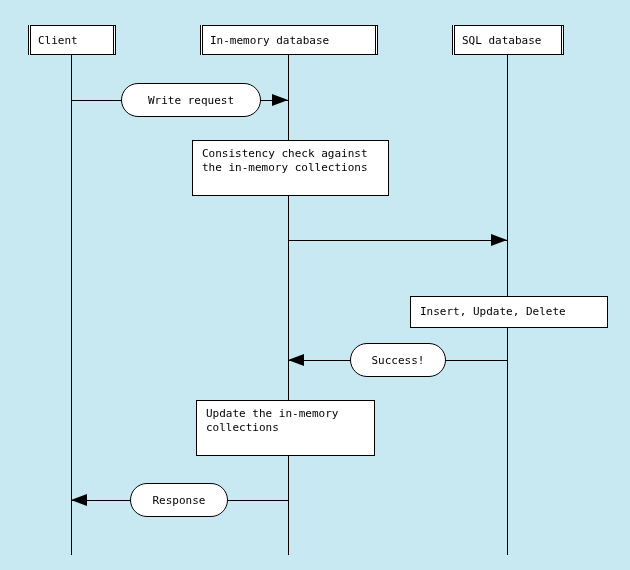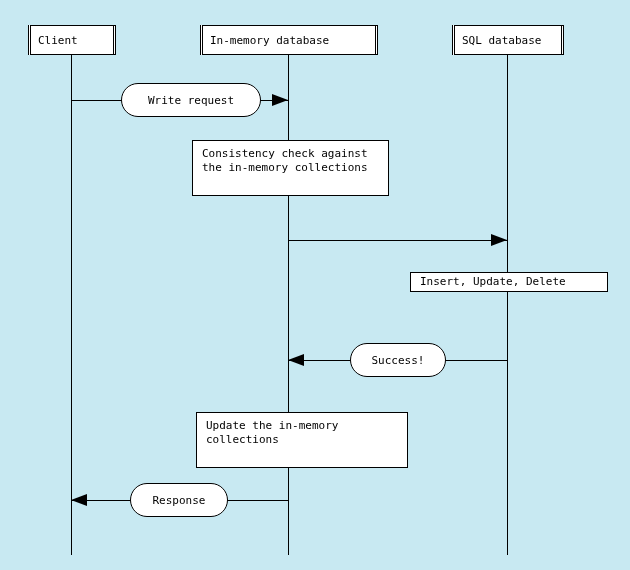--- a/index.html
+++ b/index.html
@@ -63,31 +63,31 @@
     <span>Write request</span>
   </div>
 
   <div class="note" style="left:192px;top:140px;width:197px;height:56px">
     <span>Consistency check against the in-memory collections</span>
   </div>
 
   <div class="msg-line" style="left:288px;top:240px;width:219px"></div>
   <div class="arrow-right" style="left:491px;top:234px"></div>
 
-  <div class="note single" style="left:410px;top:272px;width:198px;height:20px">
+  <div class="note single" style="left:410px;top:296px;width:198px;height:32px">
     <span>Insert, Update, Delete</span>
   </div>
 
   <div class="msg-line" style="left:288px;top:360px;width:219px"></div>
   <div class="arrow-left" style="left:288px;top:354px"></div>
   <div class="pill" style="left:350px;top:343px;width:96px">
     <span>Success!</span>
   </div>
 
-  <div class="note" style="left:196px;top:412px;width:212px;height:56px">
+  <div class="note" style="left:196px;top:400px;width:179px;height:56px">
     <span>Update the in-memory collections</span>
   </div>
 
   <div class="msg-line" style="left:71px;top:500px;width:217px"></div>
   <div class="arrow-left" style="left:71px;top:494px"></div>
   <div class="pill" style="left:130px;top:483px;width:98px">
     <span>Response</span>
   </div>
 
 </div>

